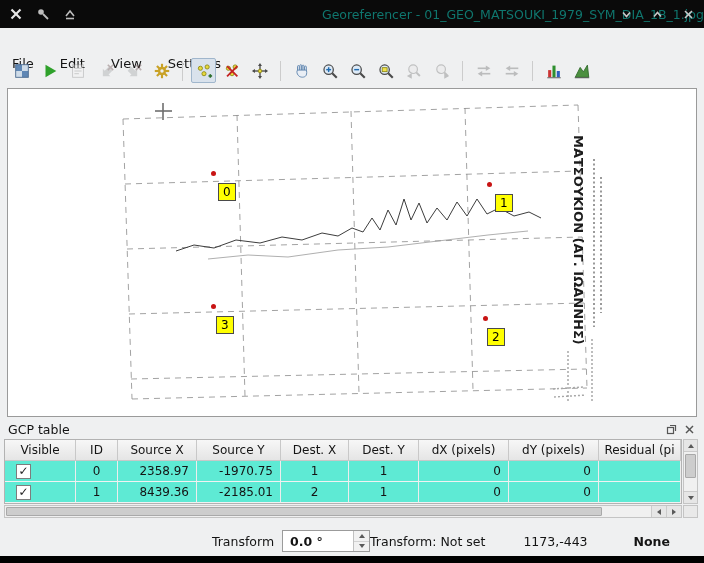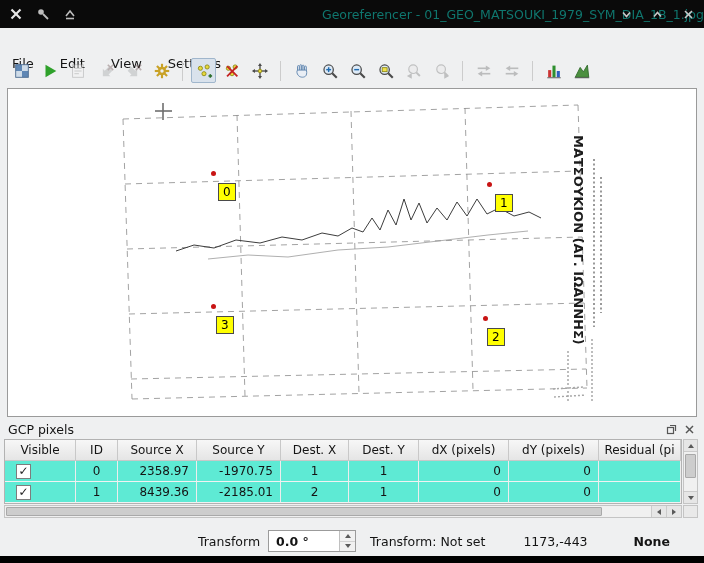--- a/index.html
+++ b/index.html
@@ -76,21 +76,21 @@
   
   .statusbar { position:absolute; top:526px; left:0; right:0; height:30px; display:flex;
                align-items:center; font-size:12.5px; }
   .sb-spring { flex:1; }
   .spinbox { width:88px; height:22px; margin-left:8px; background:#fff; border:1px solid #9b9b9b;
              display:flex; align-items:center; padding-left:7px; position:relative; font-size:12.5px;font-weight:bold; }
   .spin-btns { position:absolute; right:0; top:0; bottom:0; width:16px; border-left:1px solid #c0c0c0;
                display:flex; flex-direction:column; }
   .spin-btn { flex:1; display:flex; align-items:center; justify-content:center; background:#f1f1f1; }
   .spin-btn.top { border-bottom:1px solid #d2d2d2; }
-  .sb-transform { margin-left:14px; }
+  .sb-transform { }
   .sb-coords { margin-left:38px; }
   .sb-crs { margin-left:46px; margin-right:34px;font-weight:bold; }
   .bottom-strip { position:absolute; left:0; right:0; bottom:0; height:7px; background:#000; }
 </style>
 </head>
 <body>
 
 <div class="window">
 
   <div class="titlebar">
@@ -370,21 +370,21 @@
 
     <div class="gcp-dot" style="left:475px; top:227px;"></div>
     <div class="gcp-label" style="left:479px; top:239px;">2</div>
 
     <div class="gcp-dot" style="left:203px; top:215px;"></div>
     <div class="gcp-label" style="left:208px; top:227px;">3</div>
   </div>
 
   <div class="panel">
     <div class="panel-header">
-      <span>GCP pixels</span>
+      <span>GCP table</span>
       <span class="panel-icons">
         <span class="panel-ic">
           <svg width="11" height="11" viewBox="0 0 11 11" fill="none" stroke="#555" stroke-width="1.2">
               <rect x="1.5" y="3.5" width="6" height="6"></rect>
               <polyline points="4,1.5 9.5,1.5 9.5,7"></polyline>
             </svg>
         </span>
         <span class="panel-ic">
           <svg width="11" height="11" viewBox="0 0 11 11" stroke="#555" stroke-width="1.4">
               <line x1="2" y1="2" x2="9" y2="9"></line>

